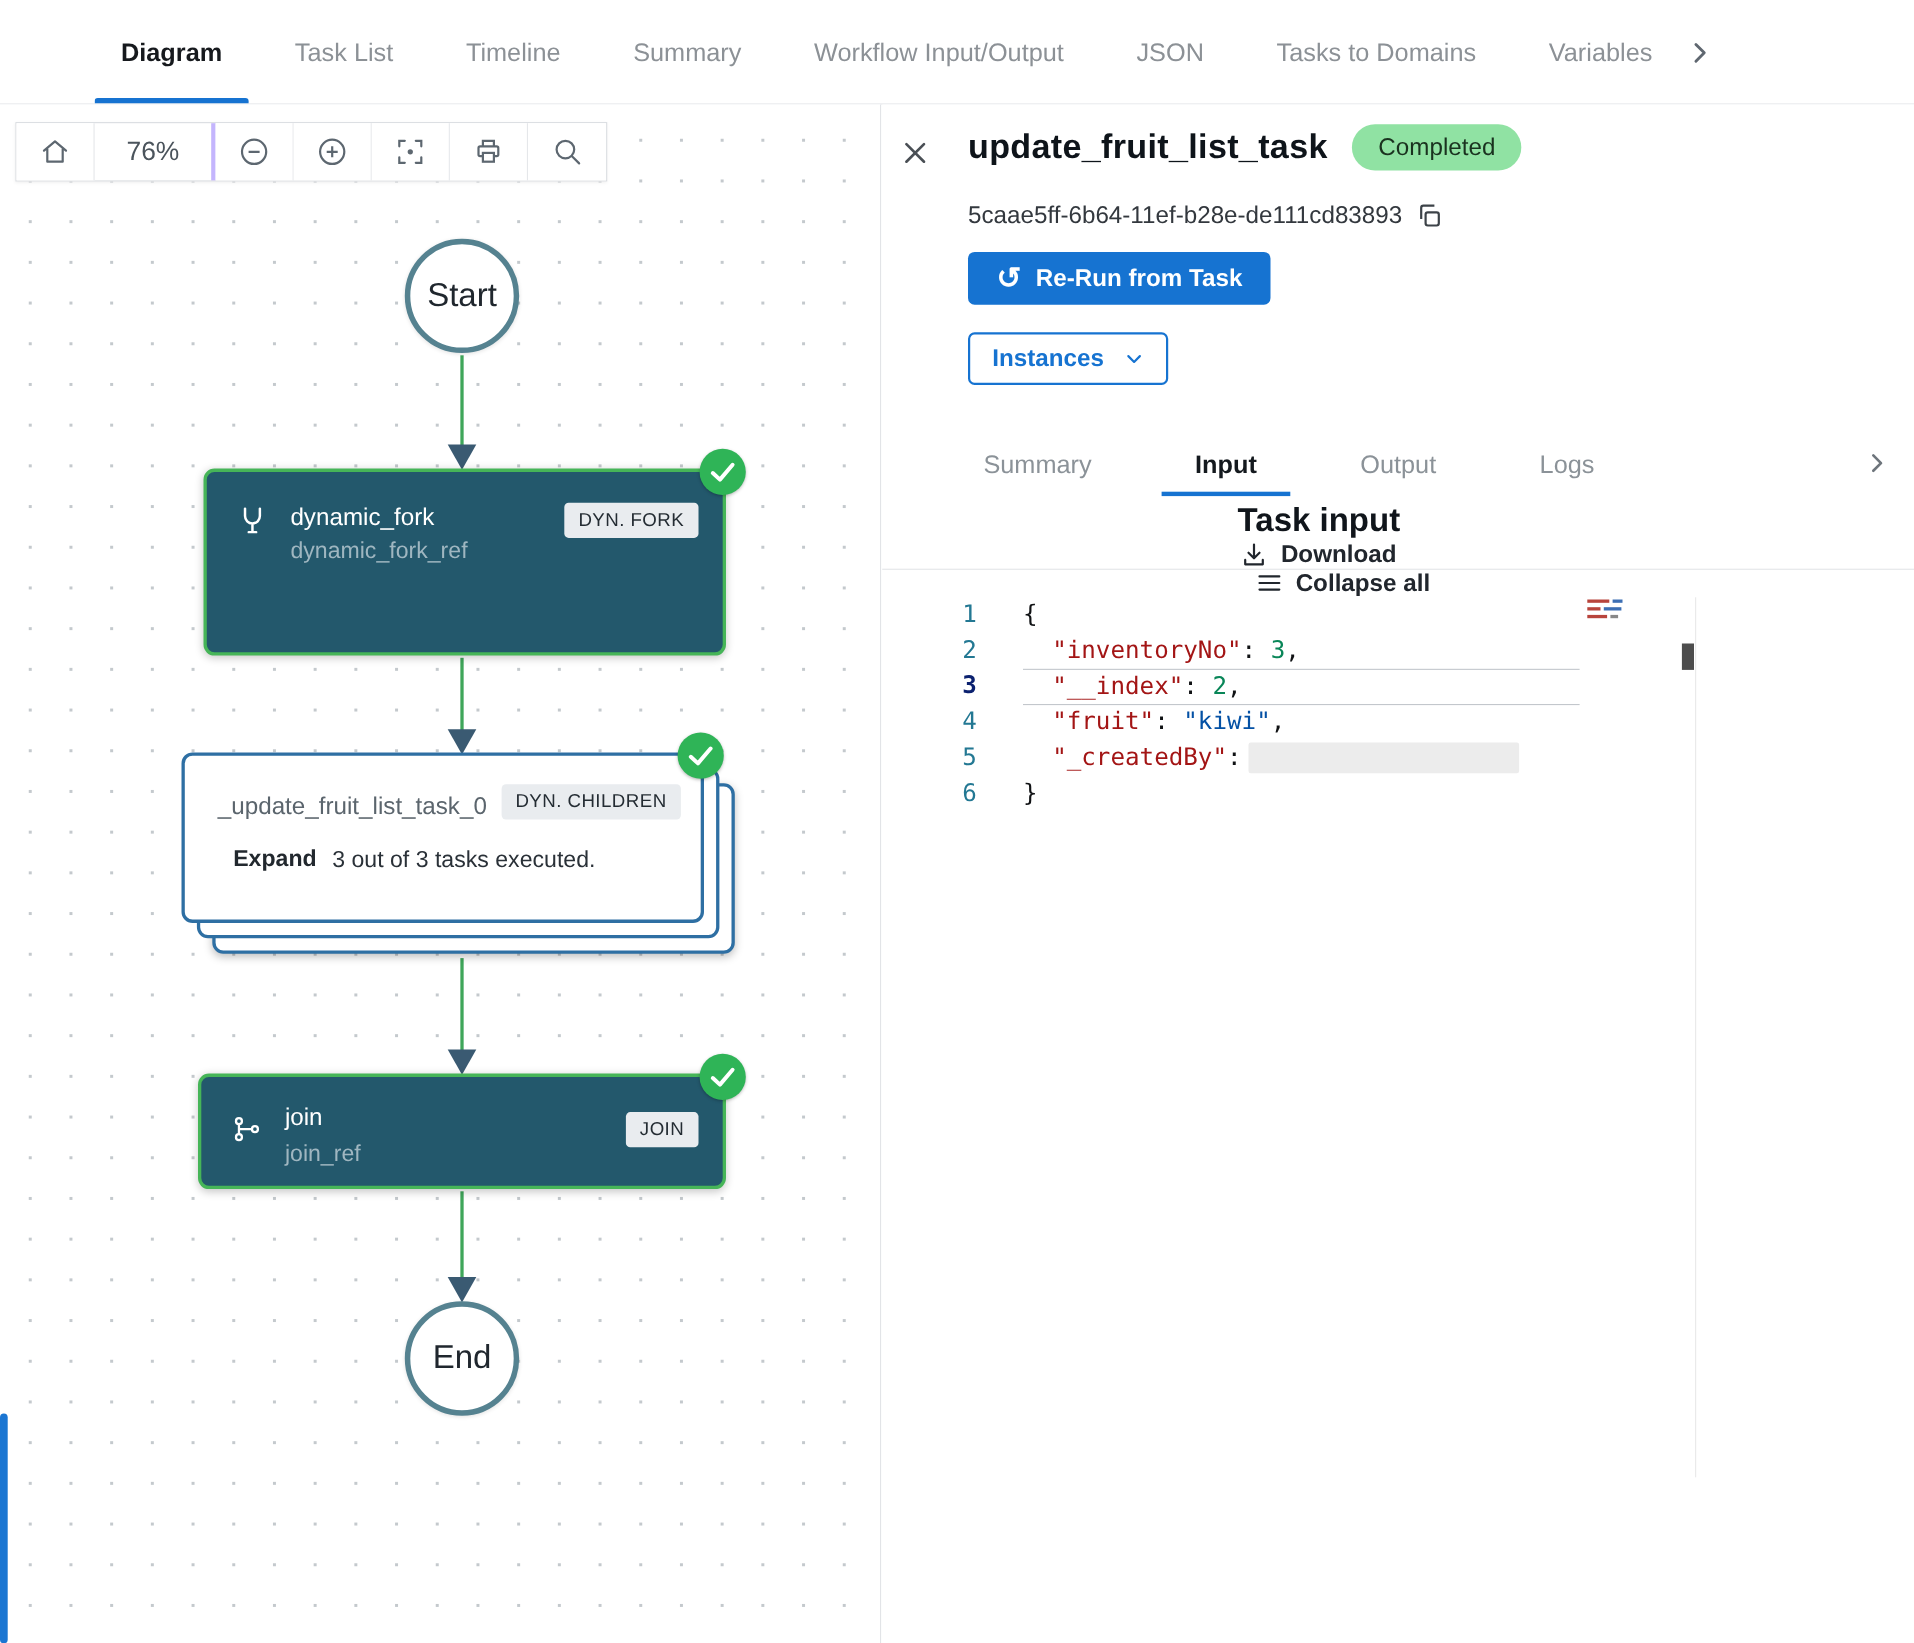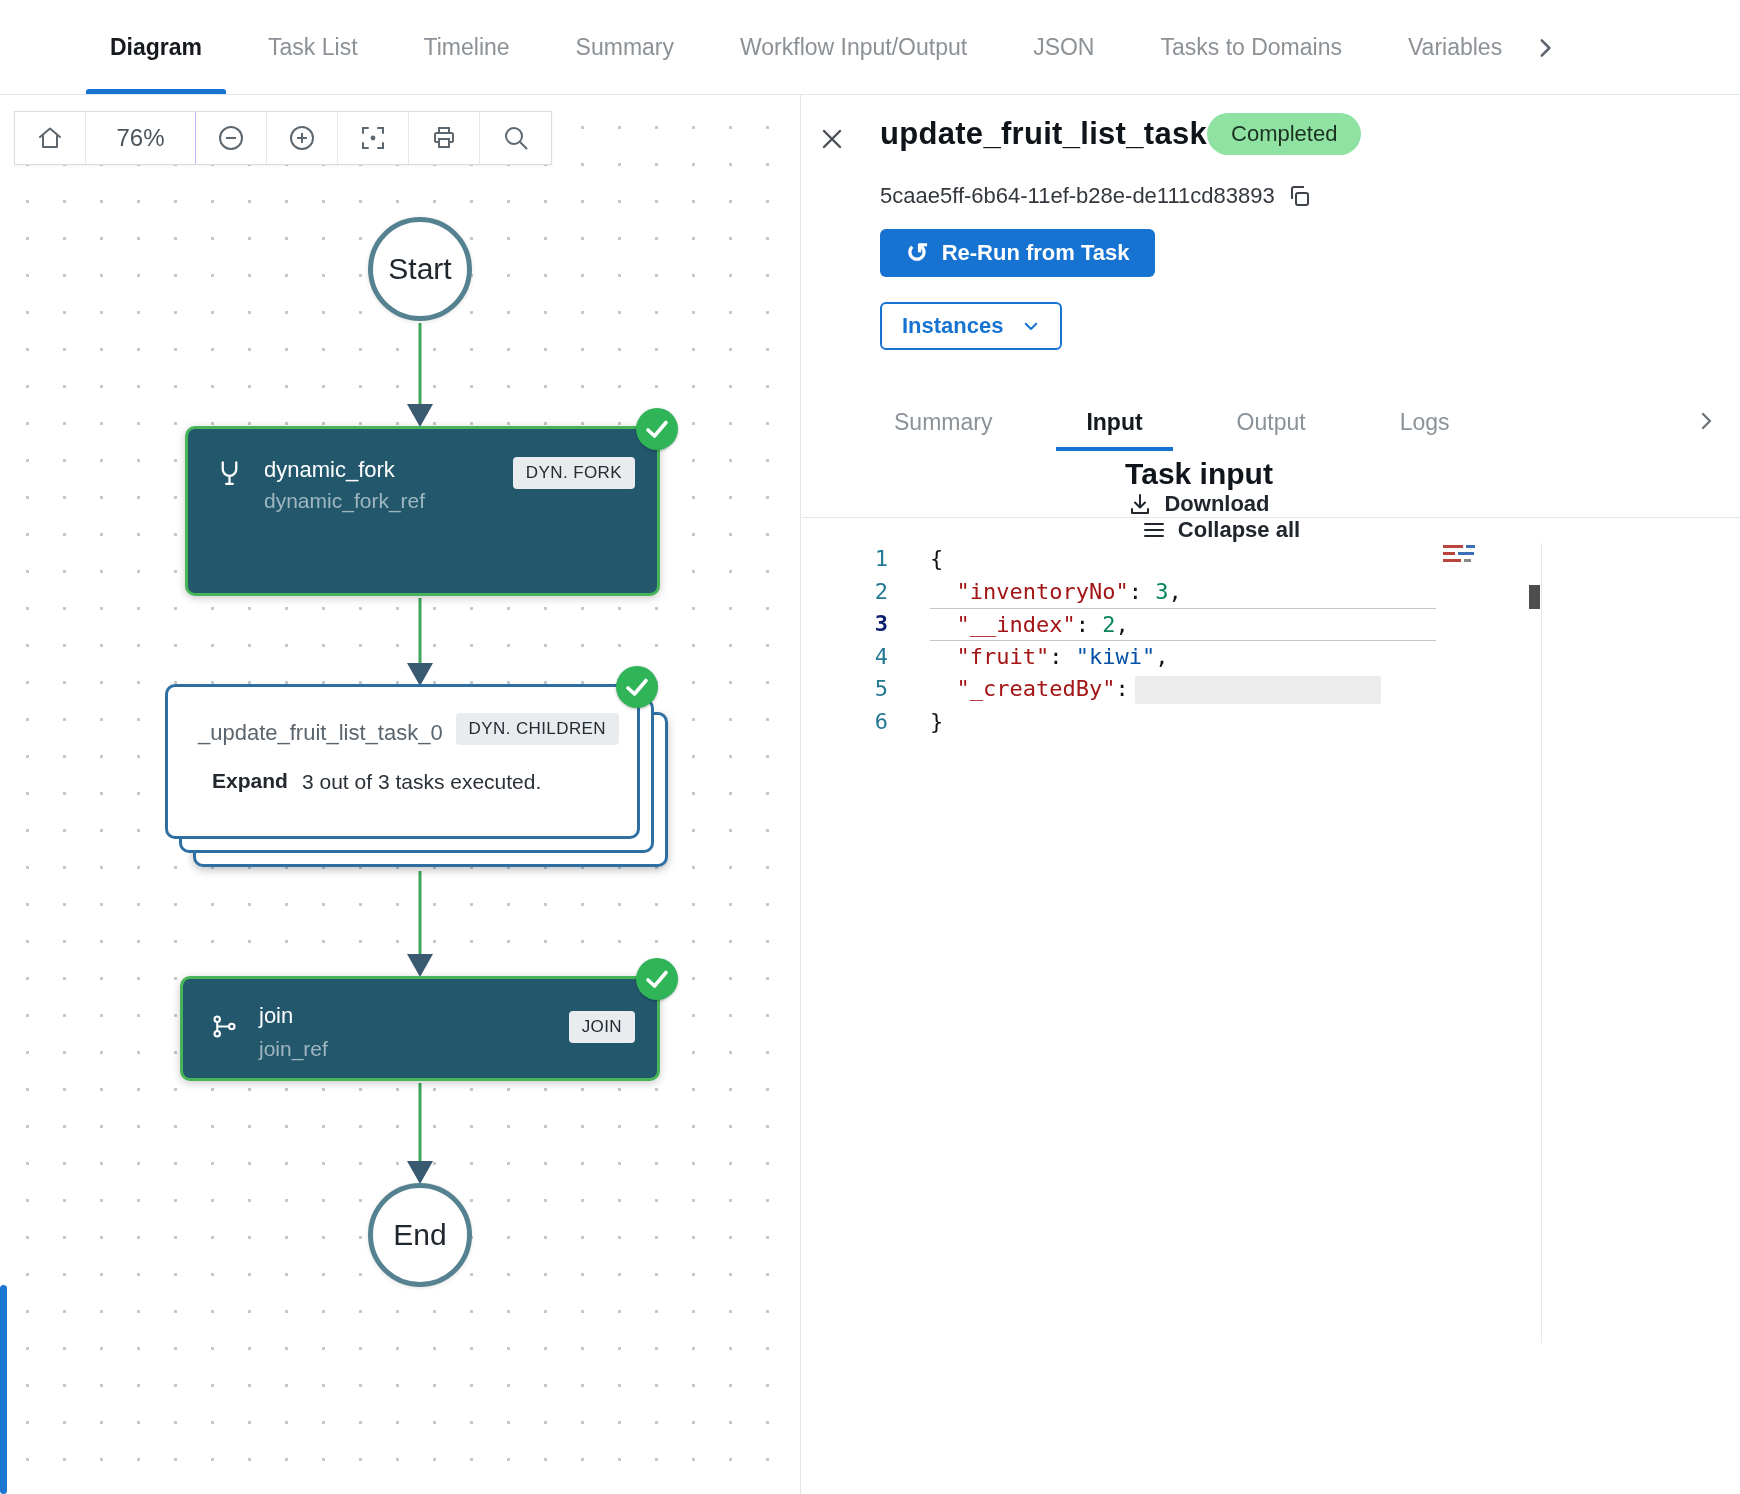--- a/index.html
+++ b/index.html
@@ -26,21 +26,21 @@
             background-image:radial-gradient(circle,#c4c9cd 1.5px,transparent 1.6px);
             background-size:37px 37px; background-position:9px 14px; }
   .edges { position:absolute; left:0; top:0; pointer-events:none; }
 
   .dtoolbar { position:absolute; left:14px; top:16px; display:flex; background:#fff;
               border:1px solid #d9dce0; box-shadow:0 1px 3px rgba(0,0,0,.06); }
   .dt-btn { width:71px; height:52px; display:flex; align-items:center; justify-content:center;
             border:none; border-right:1px solid #e5e7ea; background:#fff; color:#5d6770; cursor:pointer; }
   .dt-btn:last-child { border-right:none; }
   .dt-zoom { width:110px; height:52px; display:flex; align-items:center; justify-content:center;
-             font-size:24px; color:#4b545c; border-right:1px solid #c4b5fd; }
+             font-size:24px; color:#4b545c; border-right:4px solid #c4b5fd; }
 
   .circle-node { position:absolute; width:104px; height:104px; border-radius:50%;
                  background:#fff; border:5px solid #558290; display:flex; align-items:center;
                  justify-content:center; font-size:30px; color:#20272e;
                  box-shadow:0 1px 4px rgba(0,0,0,.12); }
   .start-pos { left:368px; top:122px; }
   .end-pos   { left:368px; top:1088px; }
 
   .tealnode { position:absolute; background:#23586c; border:3px solid #46b558;
               border-radius:10px; box-shadow:0 2px 8px rgba(0,0,0,.22); }
@@ -70,21 +70,21 @@
   .expand { position:absolute; left:44px; top:82px; font-size:21px; font-weight:700; color:#22282e; cursor:pointer; }
   .progress { position:absolute; left:134px; top:83px; font-size:21px; color:#2a3138; }
 
   .canvas-vscroll { position:absolute; left:0; top:1190px; width:7px; height:209px;
                     background:#1b76d2; border-radius:4px; }
 
   
   .panel { position:absolute; left:802px; top:95px; width:938px; height:1399px; background:#fff; }
   .close-btn { position:absolute; left:16px; top:28px; width:32px; height:32px; border:none;
                background:none; color:#4a4f55; cursor:pointer; }
-  .ptitle { position:absolute; left:78px; top:18px; display:flex; align-items:center; }
+  .ptitle { position:absolute; left:78px; top:18px; display:flex; align-items:center; gap:22px; }
   .ptitle h1 { font-size:31px; font-weight:700; color:#0e141a; letter-spacing:.3px; }
   .pill { background:#90e2a3; color:#1a321f; font-size:22px; padding:8px 24px; border-radius:24px; }
   .uuid { position:absolute; left:78px; top:88px; display:flex; align-items:center; gap:12px;
           font-size:22px; color:#33383e; }
   .copy-btn { border:none; background:none; color:#3c4248; cursor:pointer; width:26px; height:26px; }
   .rerun { position:absolute; left:78px; top:134px; height:48px; display:inline-flex; align-items:center;
            gap:13px; background:#1673d1; color:#fff; border:none; border-radius:6px; padding:0 26px;
            font-size:22px; font-weight:600; font-family:inherit; cursor:pointer; }
   .undo-glyph { font-size:27px; line-height:1; }
   .instances { position:absolute; left:78px; top:207px; height:48px; display:inline-flex; align-items:center;

